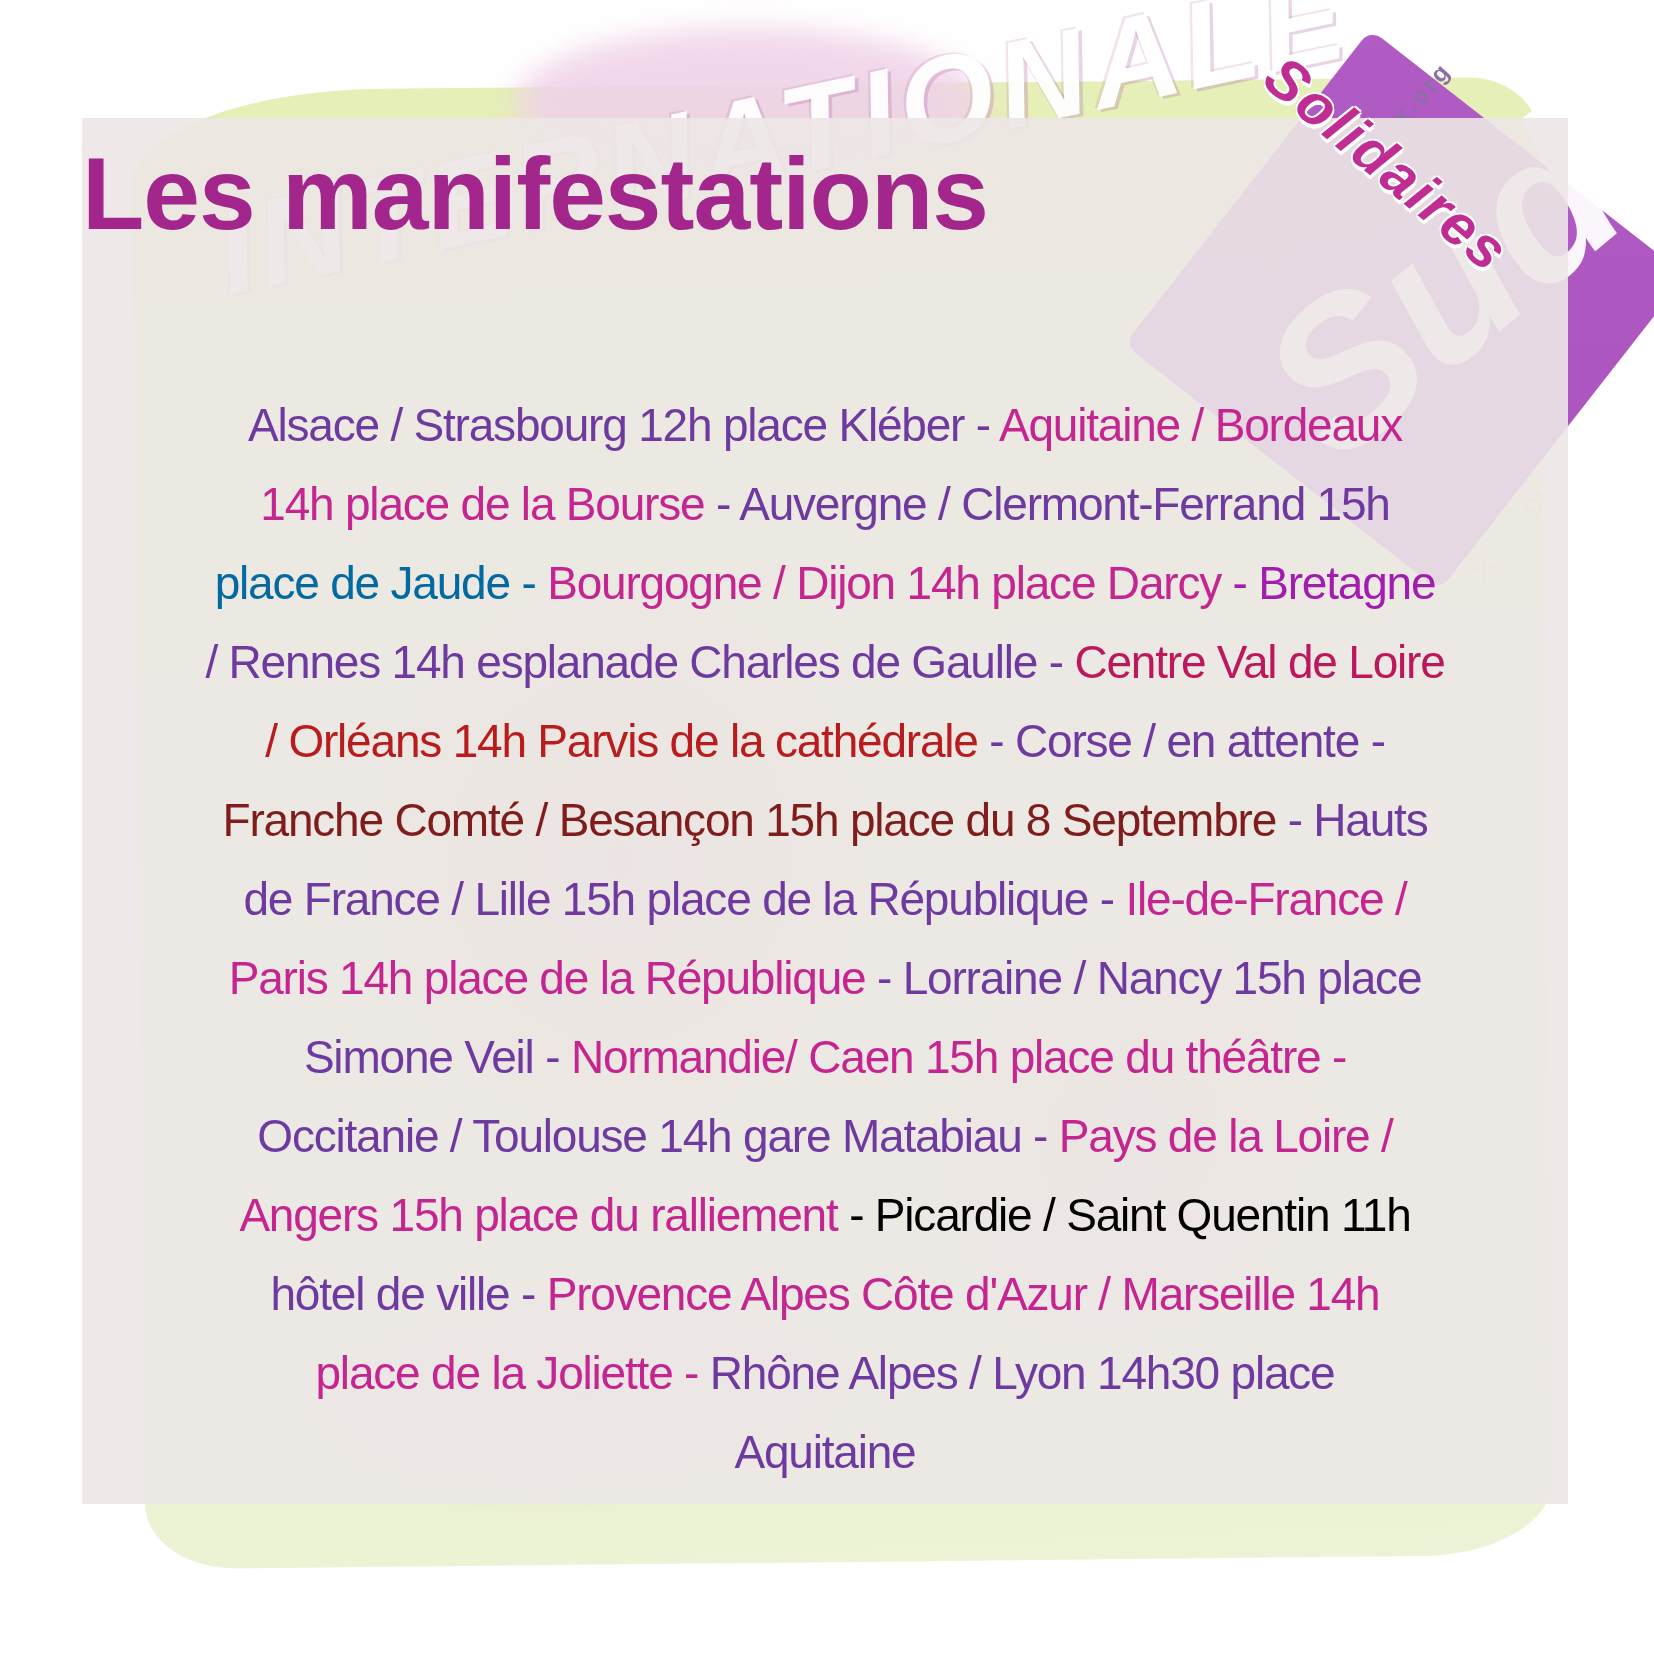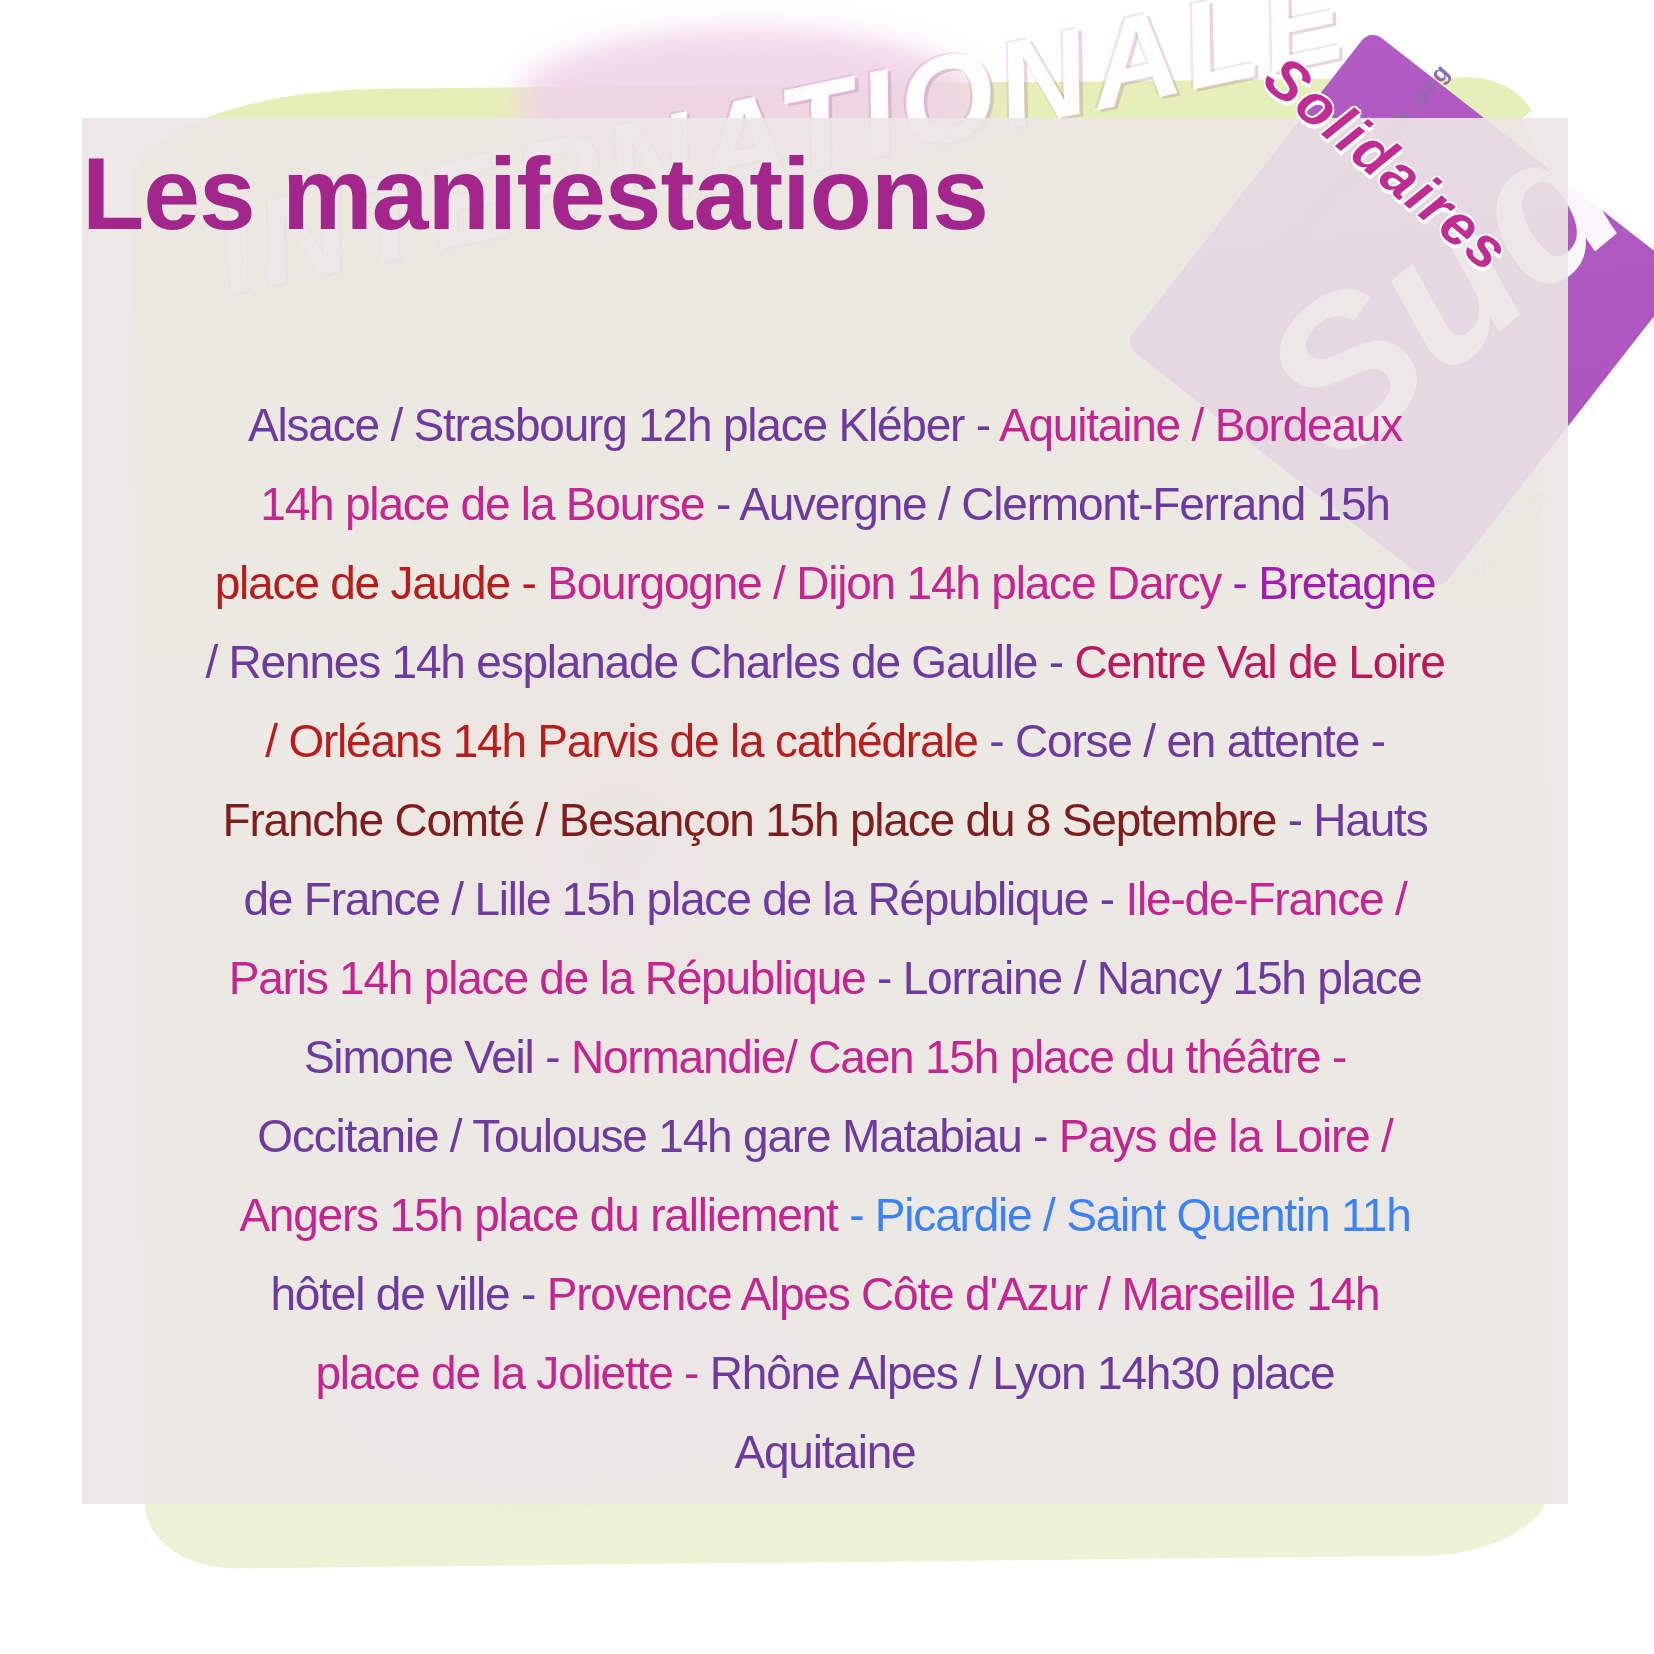--- a/index.html
+++ b/index.html
@@ -73,29 +73,29 @@
   <div class="logo-diamond" style="background: linear-gradient(135deg, rgb(176, 92, 196), rgb(173, 83, 190)); z-index: 0;"></div>
   <div class="logo-sud" style="z-index: 0;">Sud</div>
   <div class="logo-url" style="z-index: 0;">www.sudsantesociaux.org</div>
   <div class="logo-letters" style="z-index: 0;">s a u x</div>
 
   <div class="panel" style="background: rgba(236, 231, 230, 0.9); z-index: 1;">
     <div class="title" style="color: rgb(163, 38, 140);">Les manifestations</div>
     <div class="body-lines">
         <div class="line"><span style="color: rgb(111, 58, 160);">Alsace / Strasbourg 12h place Kléber - </span><span style="color: rgb(197, 37, 144);">Aquitaine / Bordeaux</span></div>
         <div class="line"><span style="color: rgb(197, 37, 144);">14h place de la Bourse</span><span style="color: rgb(111, 58, 160);"> - Auvergne / Clermont-Ferrand 15h</span></div>
-        <div class="line"><span style="color: #b91c1c;">place de Jaude - </span><span style="color: rgb(197, 37, 144);">Bourgogne / Dijon 14h place Darcy</span><span style="color: #a21caf;"> - Bretagne</span></div>
+        <div class="line"><span style="color: #0369a1;">place de Jaude - </span><span style="color: rgb(197, 37, 144);">Bourgogne / Dijon 14h place Darcy</span><span style="color: #a21caf;"> - Bretagne</span></div>
         <div class="line"><span style="color: rgb(111, 58, 160);">/ Rennes 14h esplanade Charles de Gaulle - </span><span style="color: #be185d;">Centre Val de Loire</span></div>
         <div class="line"><span style="color: #b91c1c;">/ Orléans 14h Parvis de la cathédrale</span><span style="color: rgb(111, 58, 160);"> - Corse / en attente -</span></div>
         <div class="line"><span style="color: #7f1d1d;">Franche Comté / Besançon 15h place du 8 Septembre</span><span style="color: rgb(111, 58, 160);"> - Hauts</span></div>
         <div class="line"><span style="color: rgb(111, 58, 160);">de France / Lille 15h place de la République - </span><span style="color: rgb(197, 37, 144);">Ile-de-France /</span></div>
         <div class="line"><span style="color: rgb(197, 37, 144);">Paris 14h place de la République</span><span style="color: rgb(111, 58, 160);"> - Lorraine / Nancy 15h place</span></div>
         <div class="line"><span style="color: rgb(111, 58, 160);">Simone Veil  - </span><span style="color: rgb(197, 37, 144);">Normandie/ Caen 15h place du théâtre -</span></div>
         <div class="line"><span style="color: rgb(111, 58, 160);">Occitanie / Toulouse 14h gare Matabiau - </span><span style="color: rgb(197, 37, 144);">Pays de la Loire /</span></div>
-        <div class="line"><span style="color: rgb(197, 37, 144);">Angers 15h place du ralliement</span><span style="color: #3b82f6;"> - Picardie / Saint Quentin 11h</span></div>
+        <div class="line"><span style="color: rgb(197, 37, 144);">Angers 15h place du ralliement</span><span style="color: #000000;"> - Picardie / Saint Quentin 11h</span></div>
         <div class="line"><span style="color: rgb(111, 58, 160);">hôtel de ville - </span><span style="color: rgb(197, 37, 144);">Provence Alpes Côte d'Azur / Marseille 14h</span></div>
         <div class="line"><span style="color: rgb(197, 37, 144);">place de la Joliette - </span><span style="color: rgb(111, 58, 160);">Rhône Alpes / Lyon 14h30 place</span></div>
         <div class="line"><span style="color: rgb(111, 58, 160);">Aquitaine</span></div>
       </div>
   </div>
 
   <div class="logo-solidaires" style="color: rgb(192, 45, 146); z-index: 0;">Solidaires</div>
 
 <div class="logo-solidaires" style="color: rgb(192, 45, 146); z-index: 2; clip-path: polygon(0px -60px, 2000px -60px, 2000px 76px, 0px 76px);">Solidaires</div>
   </div>

